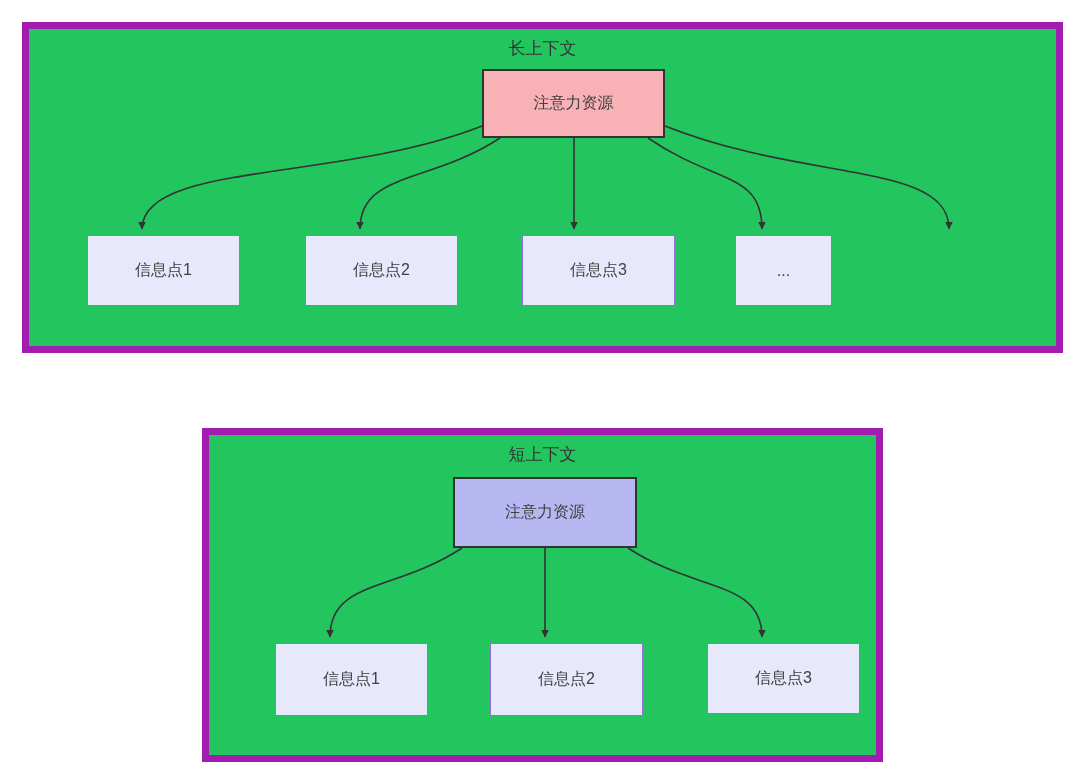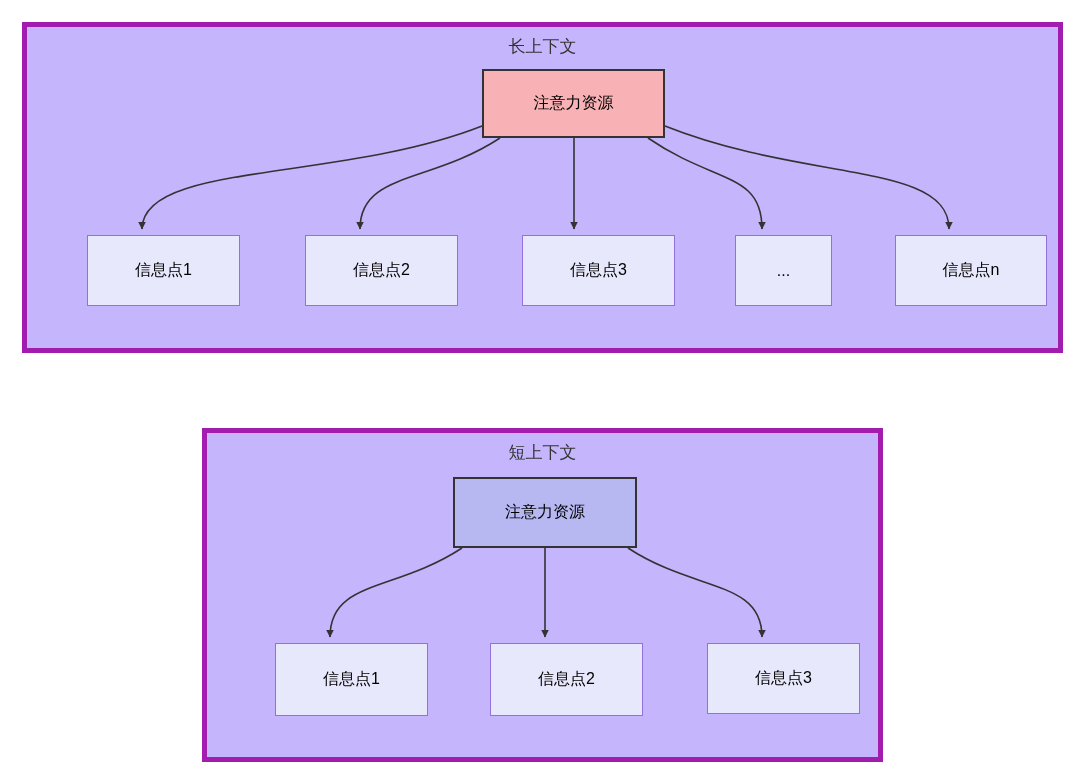--- a/index.html
+++ b/index.html
@@ -11,40 +11,40 @@
     position: relative;
     width: 1080px;
     height: 774px;
     background: #ffffff;
     font-family: "Liberation Sans", sans-serif;
     color: #333333;
     overflow: hidden;
   }
   .container {
     position: absolute;
-    background: #c4b5fd;
-    border: 5px solid #a21caf;
+    background: #22c55e;
+    border: 7px solid #a21caf;
     box-sizing: border-box;
   }
   .container-title {
     position: absolute;
     width: 100%;
     top: 8px;
     text-align: center;
     font-size: 17px;
     color: #333333;
   }
   .node {
     position: absolute;
     box-sizing: border-box;
     display: flex;
     align-items: center;
     justify-content: center;
     font-size: 16px;
-    color: #000000;
+    color: #404040;
     text-align: center;
   }
   .source-node {
     border: 2px solid #333333;
   }
   .source-long {
     background: #f8b1b4;
   }
   .source-short {
     background: #b7b7f2;
@@ -101,23 +101,20 @@
   </div>
   <div class="node info-node" style="left:283px; top:235px; width:153px; height:71px;">
     <span>信息点2</span>
   </div>
   <div class="node info-node" style="left:500px; top:235px; width:153px; height:71px;">
     <span>信息点3</span>
   </div>
   <div class="node info-node" style="left:713px; top:235px; width:97px; height:71px;">
     <span>...</span>
   </div>
-  <div class="node info-node" style="left:873px; top:235px; width:152px; height:71px;">
-    <span>信息点n</span>
-  </div>
 
   <div class="node source-node source-short" style="left:453px; top:477px; width:184px; height:71px;">
     <span>注意力资源</span>
   </div>
 
   <div class="node info-node" style="left:253px; top:643px; width:153px; height:73px;">
     <span>信息点1</span>
   </div>
   <div class="node info-node" style="left:468px; top:643px; width:153px; height:73px;">
     <span>信息点2</span>

